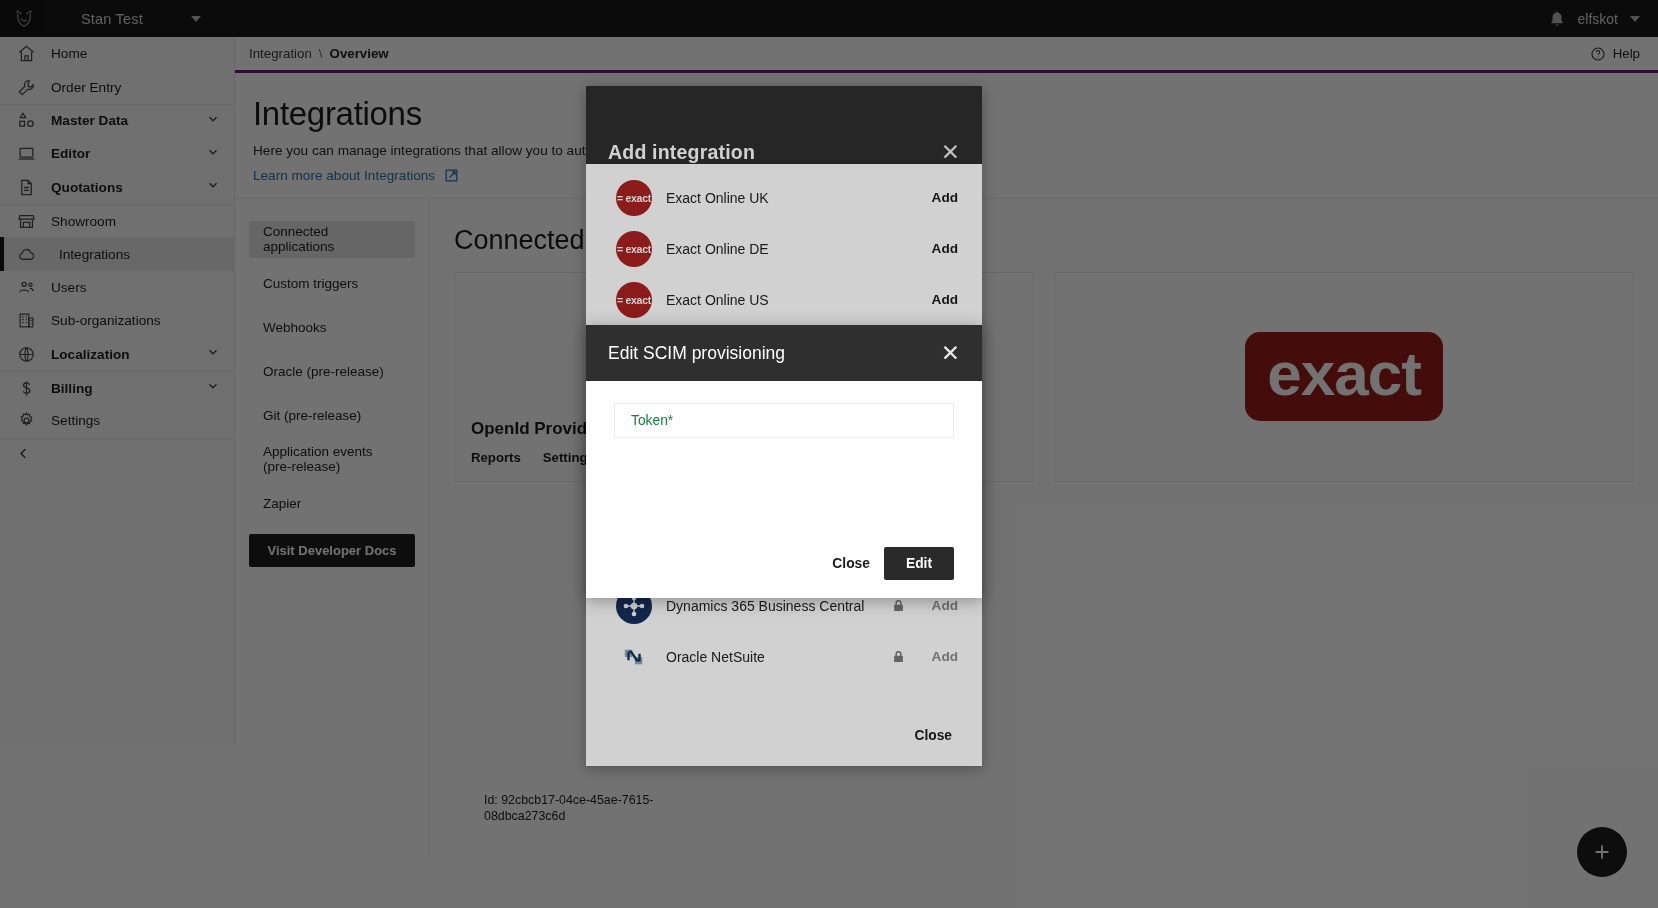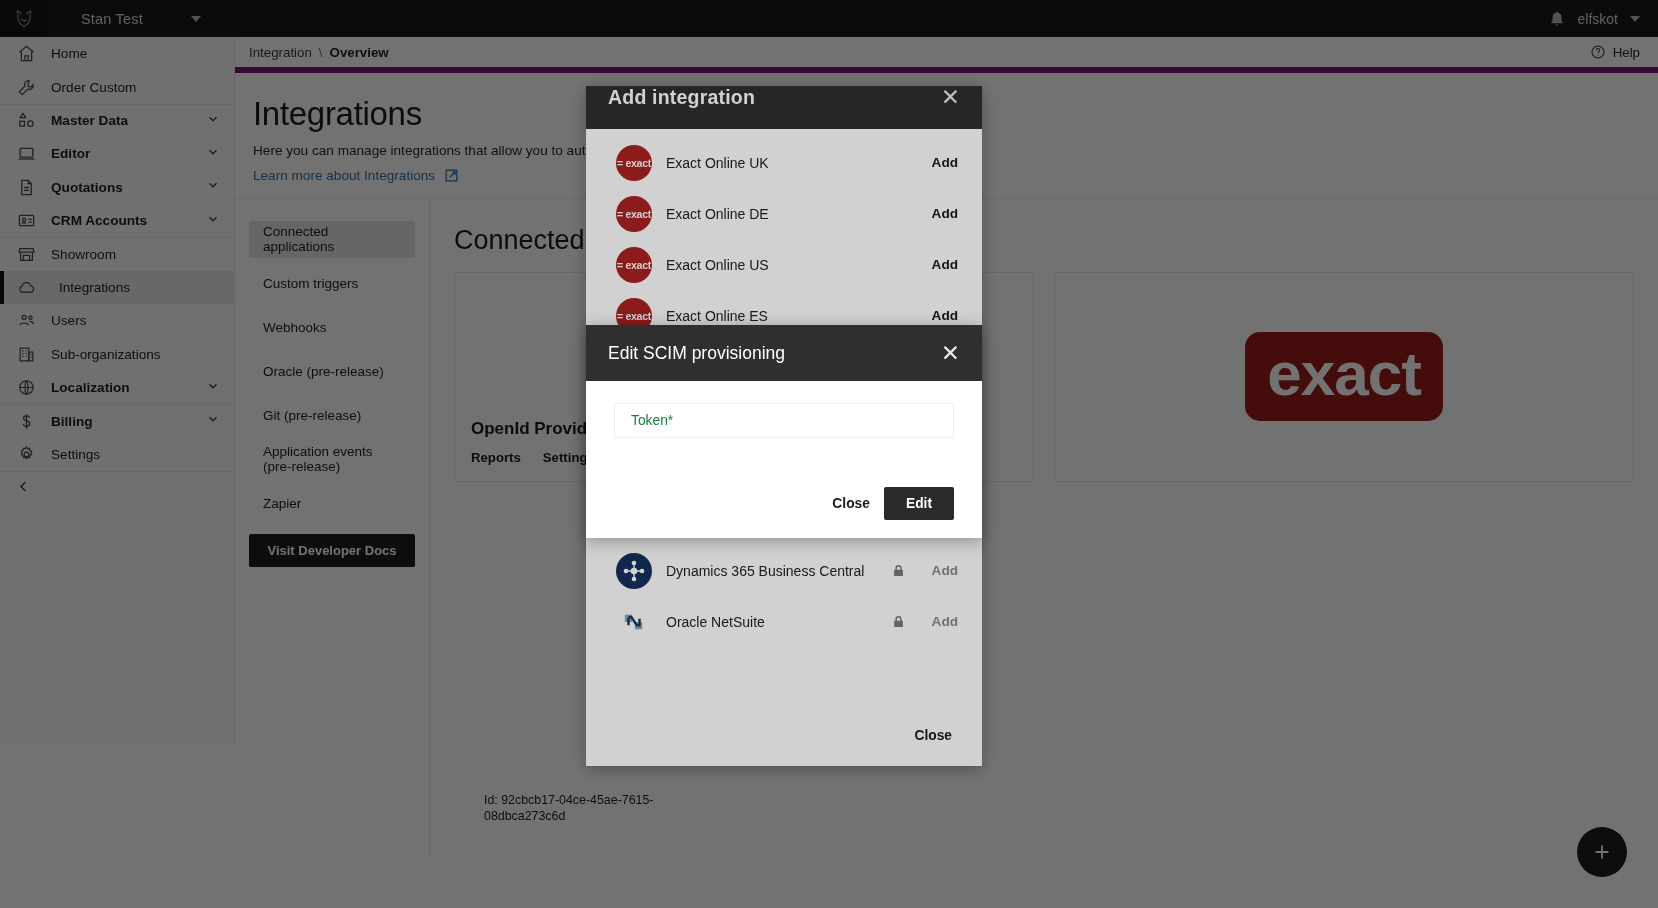--- a/index.html
+++ b/index.html
@@ -63,21 +63,21 @@
   .collapse-row {
     height: 34px; display: flex; align-items: center; padding-left: 16px;
     border-top: 1px solid #e8e8e8; cursor: pointer;
   }
 
   
   .content { position: absolute; top: 37px; left: 235px;
              width: 1423px; height: 871px; background: #fff; }
   .breadcrumb-bar {
     height: 36px; display: flex; align-items: center;
-    padding: 0 18px 0 14px; border-bottom: 6px solid #701a75;
+    padding: 0 18px 0 14px; border-bottom: 3px solid #701a75;
     font-size: 13.3px; color: #262626;
   }
   .bc-muted { color: #3a3a3a; }
   .bc-sep { margin: 0 7px; color: #6d6d6d; }
   .bc-strong { font-weight: bold; }
   .help-link { margin-left: auto; display: flex; align-items: center;
                gap: 7px; font-size: 13.3px; color: #262626; cursor: pointer; }
 
   .page-head { padding: 22px 18px 14px 18px; border-bottom: 1px solid #ececec; }
   .page-title { font-size: 33px; font-weight: 400; color: #1c1c1c;
@@ -131,22 +131,22 @@
            z-index: 10; }
   .scrim2 { position: absolute; inset: 0; background: rgba(0,0,0,0.18);
             z-index: 20; }
 
   
   .modal-add {
     position: absolute; left: 586px; top: 86px; width: 396px; height: 680px;
     background: #fff; z-index: 15; display: flex; flex-direction: column;
     box-shadow: 0 3px 14px rgba(0,0,0,.3);
   }
-  .modal-head { height: 43px; background: #2f2f2f; color: #fff;
-                display: flex; align-items: flex-start; padding: 0 22px; }
+  .modal-head { height: 78px; background: #2f2f2f; color: #fff;
+                display: flex; align-items: flex-end; padding: 0 22px; }
   .modal-head h2 { font-size: 19.5px; font-weight: bold; letter-spacing: .2px; }
   .modal-x { margin-left: auto; font-size: 23px; line-height: 1;
              cursor: pointer; color: #e9e9e9; }
   .modal-list { flex: 1; overflow: hidden; padding: 8px 0 0 0; background:#fff; }
   .int-row { height: 51px; display: flex; align-items: center;
              padding: 0 24px 0 30px; }
   .int-ico { width: 36px; height: 36px; border-radius: 50%; flex: 0 0 36px;
              display: flex; align-items: center; justify-content: center;
              overflow: hidden; }
   .ico-exact { background: #ab2222; }
@@ -161,21 +161,21 @@
   .int-add { font-size: 13.6px; font-weight: bold; color: #1b1b1b;
              cursor: pointer; }
   .int-add.disabled { color: #8b8b8b; font-weight: bold; cursor: default; }
   .modal-foot { height: 62px; display: flex; align-items: center;
                 justify-content: flex-end; padding: 0 30px; }
   .btn-text { font-size: 13.8px; font-weight: bold; color: #1b1b1b;
               cursor: pointer; }
 
   
   .modal-scim {
-    position: absolute; left: 586px; top: 325px; width: 396px; height: 213px;
+    position: absolute; left: 586px; top: 325px; width: 396px; height: 273px;
     background: #fff; z-index: 25; display: flex; flex-direction: column;
     box-shadow: 0 3px 16px rgba(0,0,0,.32);
     justify-content: space-between;
   }
   .scim-head { height: 56px; background: #2f2f2f; color: #fff;
                display: flex; align-items: center; padding: 0 22px; }
   .scim-head h2 { font-size: 17.5px; font-weight: normal; }
   .scim-body { flex: 1; padding: 22px 28px 0 28px; }
   .token-field { width: 100%; height: 35px; border: 1px solid #ededed;
                  display: flex; align-items: center; padding: 0 16px;
@@ -226,21 +226,21 @@
       </span>
       <span class="nav-label">Home</span>
     </div>
 
     <div class="nav-item">
       <span class="nav-ico">
         <svg viewBox="0 0 24 24" fill="none" stroke="#4a4a4a" stroke-width="1.6">
             <path d="M15.5 3.5a5 5 0 0 0-5.6 6.9L3 17.3 6.7 21l6.9-6.9a5 5 0 0 0 6.9-5.6l-3.1 3.1-2.9-.6-.6-2.9z"></path>
           </svg>
       </span>
-      <span class="nav-label">Order Custom</span>
+      <span class="nav-label">Order Entry</span>
     </div>
 
     <div class="nav-item bold sep-top">
       <span class="nav-ico">
         <svg viewBox="0 0 24 24" fill="none" stroke="#4a4a4a" stroke-width="1.6">
             <path d="M7.5 3 11 8.5H4z"></path>
             <rect x="3.5" y="13" width="6" height="6"></rect>
             <circle cx="17" cy="16" r="3.4"></circle>
           </svg>
       </span>
@@ -276,35 +276,20 @@
           </svg>
       </span>
       <span class="nav-label">Quotations</span>
       <span class="chev">
         <svg width="14" height="14" viewBox="0 0 24 24" fill="none" stroke="#3d3d3d" stroke-width="2.2">
             <path d="M6 9l6 6 6-6"></path>
           </svg>
       </span>
     </div>
 
-    <div class="nav-item bold">
-      <span class="nav-ico">
-        <svg viewBox="0 0 24 24" fill="none" stroke="#4a4a4a" stroke-width="1.6">
-            <rect x="3" y="5.5" width="18" height="13" rx="1.2"></rect>
-            <circle cx="9" cy="11" r="2"></circle>
-            <path d="M6 16c.6-1.6 4.4-1.6 5 0M14.5 10.5h4M14.5 14h4"></path>
-          </svg>
-      </span>
-      <span class="nav-label">CRM Accounts</span>
-      <span class="chev">
-        <svg width="14" height="14" viewBox="0 0 24 24" fill="none" stroke="#3d3d3d" stroke-width="2.2">
-            <path d="M6 9l6 6 6-6"></path>
-          </svg>
-      </span>
-    </div>
 
     <div class="nav-item sep-top">
       <span class="nav-ico">
         <svg viewBox="0 0 24 24" fill="none" stroke="#4a4a4a" stroke-width="1.6">
             <path d="M3.5 4.5h17l1 4.5H2.5z"></path>
             <path d="M4.5 9v10.5h15V9"></path>
             <path d="M8 19.5V13h8v6.5"></path>
           </svg>
       </span>
       <span class="nav-label">Showroom</span>

